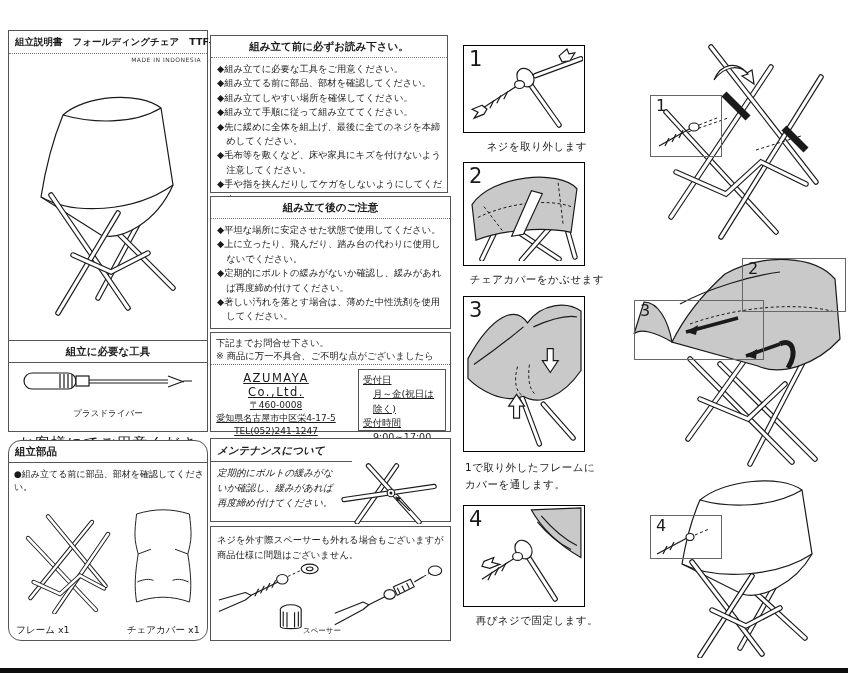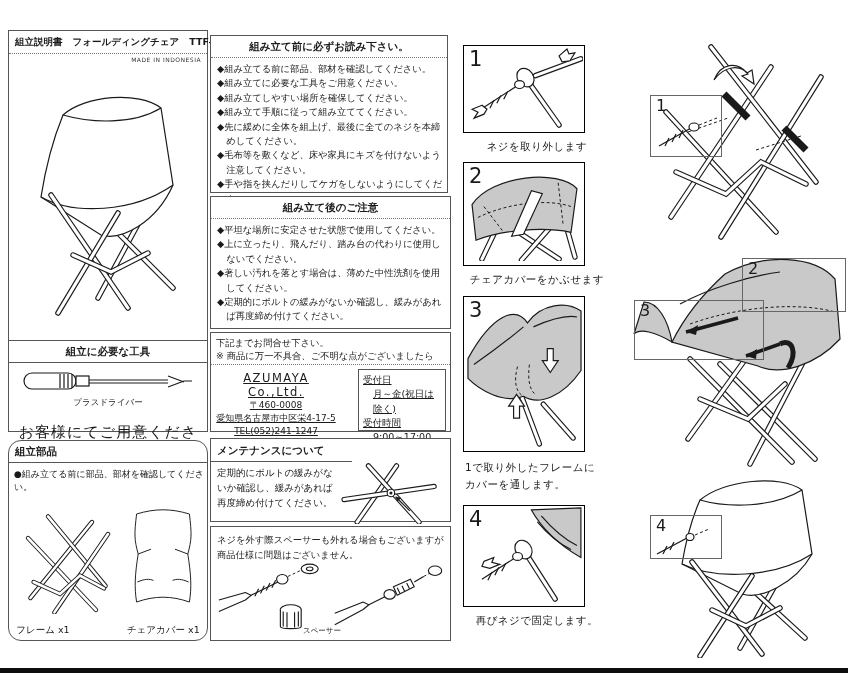--- a/index.html
+++ b/index.html
@@ -14,21 +14,21 @@
 
   
   #boxA { left:8px; top:30px; width:200px; height:380px; }
   .hdr-row { display:flex; gap:10px; font-size:9.5px; font-weight:bold; padding:5px 4px 4px 6px;
              border-bottom:1px dotted #777; white-space:nowrap; }
   .origin { font-size:6px; color:#333; text-align:right; padding:2px 6px 0 0; letter-spacing:.5px; }
   #boxA svg { display:block; margin:2px auto 0; }
 
   #boxB { left:8px; top:340px; width:200px; height:92px; }
   #boxB .ttl-c { border-bottom:1px solid #555; }
-  .tool-label { text-align:center; font-size:8.5px; margin-top:0; }
+  .tool-label { text-align:center; font-size:8.5px; margin-top:11px; }
   .tool-note { text-align:center; font-size:15px; margin-top:14px; letter-spacing:1px; }
 
   #boxC { left:8px; top:440px; width:200px; height:201px;border-radius:13px; }
   #boxC .ttl-l { border-bottom:1px solid #555; width:100%; }
   .parts-note { font-size:9px; padding:5px 3px 0 5px; }
   .parts-figs { display:flex; justify-content:space-around; align-items:flex-end; margin-top:8px; }
   .part { }
   .part-label { font-size:9.5px; margin-top:6px; }
 
   
@@ -40,21 +40,21 @@
   #boxF { left:210px; top:332px; width:241px; height:100px; }
   .contact-note { font-size:9.3px; line-height:1.4; padding:3px 4px 2px 5px;
                   border-bottom:1px dotted #777; }
   .contact-body { display:flex; padding:4px 4px 0 4px; gap:21px;text-decoration:underline; }
   .company-block { width:122px; text-align:center; }
   .company-name { font-size:11.5px; letter-spacing:1.5px; margin-top:2px; }
   .company-line { font-size:9px; line-height:1.45; }
   .reception-box { border:1px solid #555; flex:1; padding:3px 4px; font-size:9.5px; line-height:1.5; height:62px; }
   .recep-indent { padding-left:10px; }
 
-  #boxG { left:210px; top:438px; width:241px; height:84px; }
+  #boxG { left:210px; top:438px; width:241px; height:84px;font-style:italic; }
   #boxG .ttl-l { display:inline-block; border-bottom:1px solid #555; padding-right:28px; }
   .maint-row { display:flex; }
   .maint-text { width:124px; font-size:9.5px; line-height:1.6; padding:3px 0 0 6px; }
 
   #boxH { left:210px; top:526px; width:241px; height:115px; }
   .spacer-text { font-size:9.3px; line-height:1.6; padding:6px 4px 0 6px; }
   .spacer-figs { display:flex; justify-content:space-between; padding:0 6px; }
   .spacer-label { position:absolute; left:92px; bottom:4px; font-size:7.5px; }
 
   
@@ -155,37 +155,37 @@
           <path class="ln" d="M13,95 C22,91 28,91 33,93 M77,95 C68,91 62,91 57,93"></path>
         </svg>
         <div class="part-label">チェアカバー x1</div>
       </div>
     </div>
   </div>
 
   <div class="panel" id="boxD">
     <div class="ttl-c">組み立て前に必ずお読み下さい。</div>
     <div class="bullets">
+      <div class="bullet">◆組み立てに必要な工具をご用意ください。</div>
       <div class="bullet">◆組み立てる前に部品、部材を確認してください。</div>
-      <div class="bullet">◆組み立てに必要な工具をご用意ください。</div>
       <div class="bullet">◆組み立てしやすい場所を確保してください。</div>
       <div class="bullet">◆組み立て手順に従って組み立ててください。</div>
       <div class="bullet">◆先に緩めに全体を組上げ、最後に全てのネジを本締めしてください。</div>
       <div class="bullet">◆毛布等を敷くなど、床や家具にキズを付けないよう注意してください。</div>
       <div class="bullet">◆手や指を挟んだりしてケガをしないようにしてください。</div>
     </div>
   </div>
 
   <div class="panel" id="boxE">
     <div class="ttl-c">組み立て後のご注意</div>
     <div class="bullets">
       <div class="bullet">◆平坦な場所に安定させた状態で使用してください。</div>
       <div class="bullet">◆上に立ったり、飛んだり、踏み台の代わりに使用しないでください。</div>
+      <div class="bullet">◆定期的にボルトの緩みがないか確認し、緩みがあれば再度締め付けてください。</div>
       <div class="bullet">◆著しい汚れを落とす場合は、薄めた中性洗剤を使用してください。</div>
-      <div class="bullet">◆定期的にボルトの緩みがないか確認し、緩みがあれば再度締め付けてください。</div>
     </div>
   </div>
 
   <div class="panel" id="boxF">
     <div class="contact-note">
       <div>下記までお問合せ下さい。</div>
       <div>※ 商品に万一不具合、ご不明な点がございましたら</div>
     </div>
     <div class="contact-body">
       <div class="company-block">

